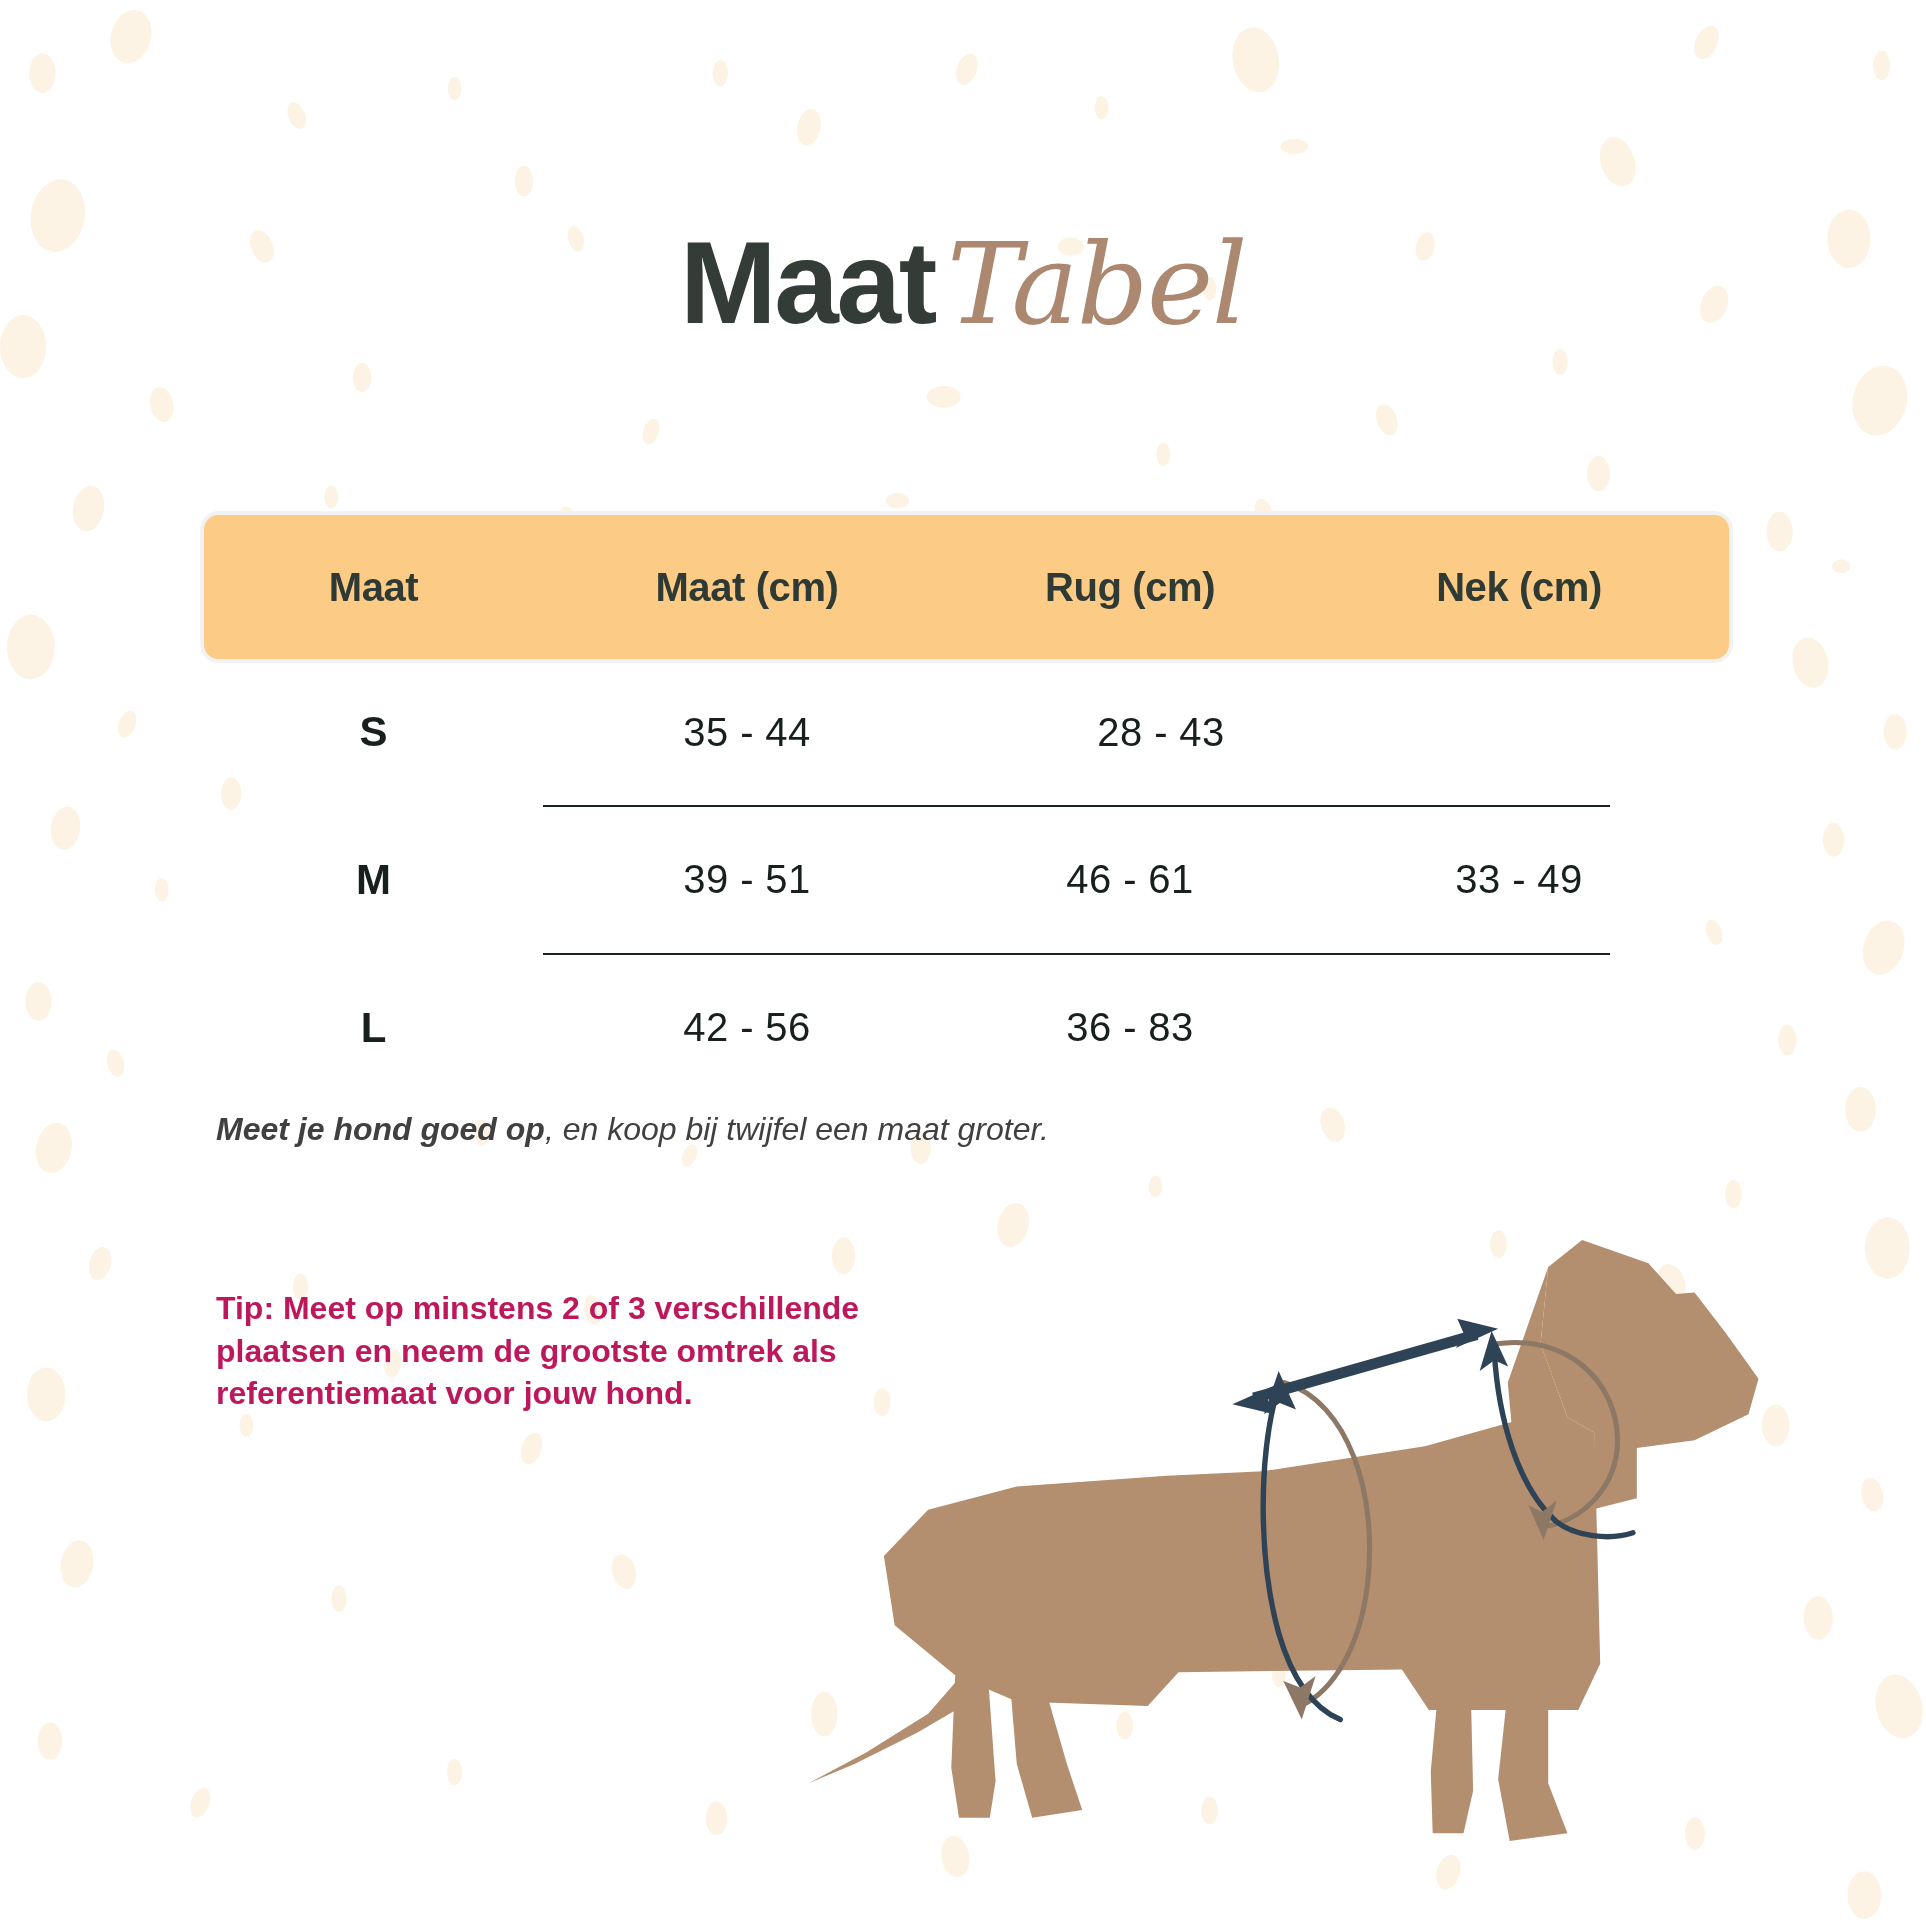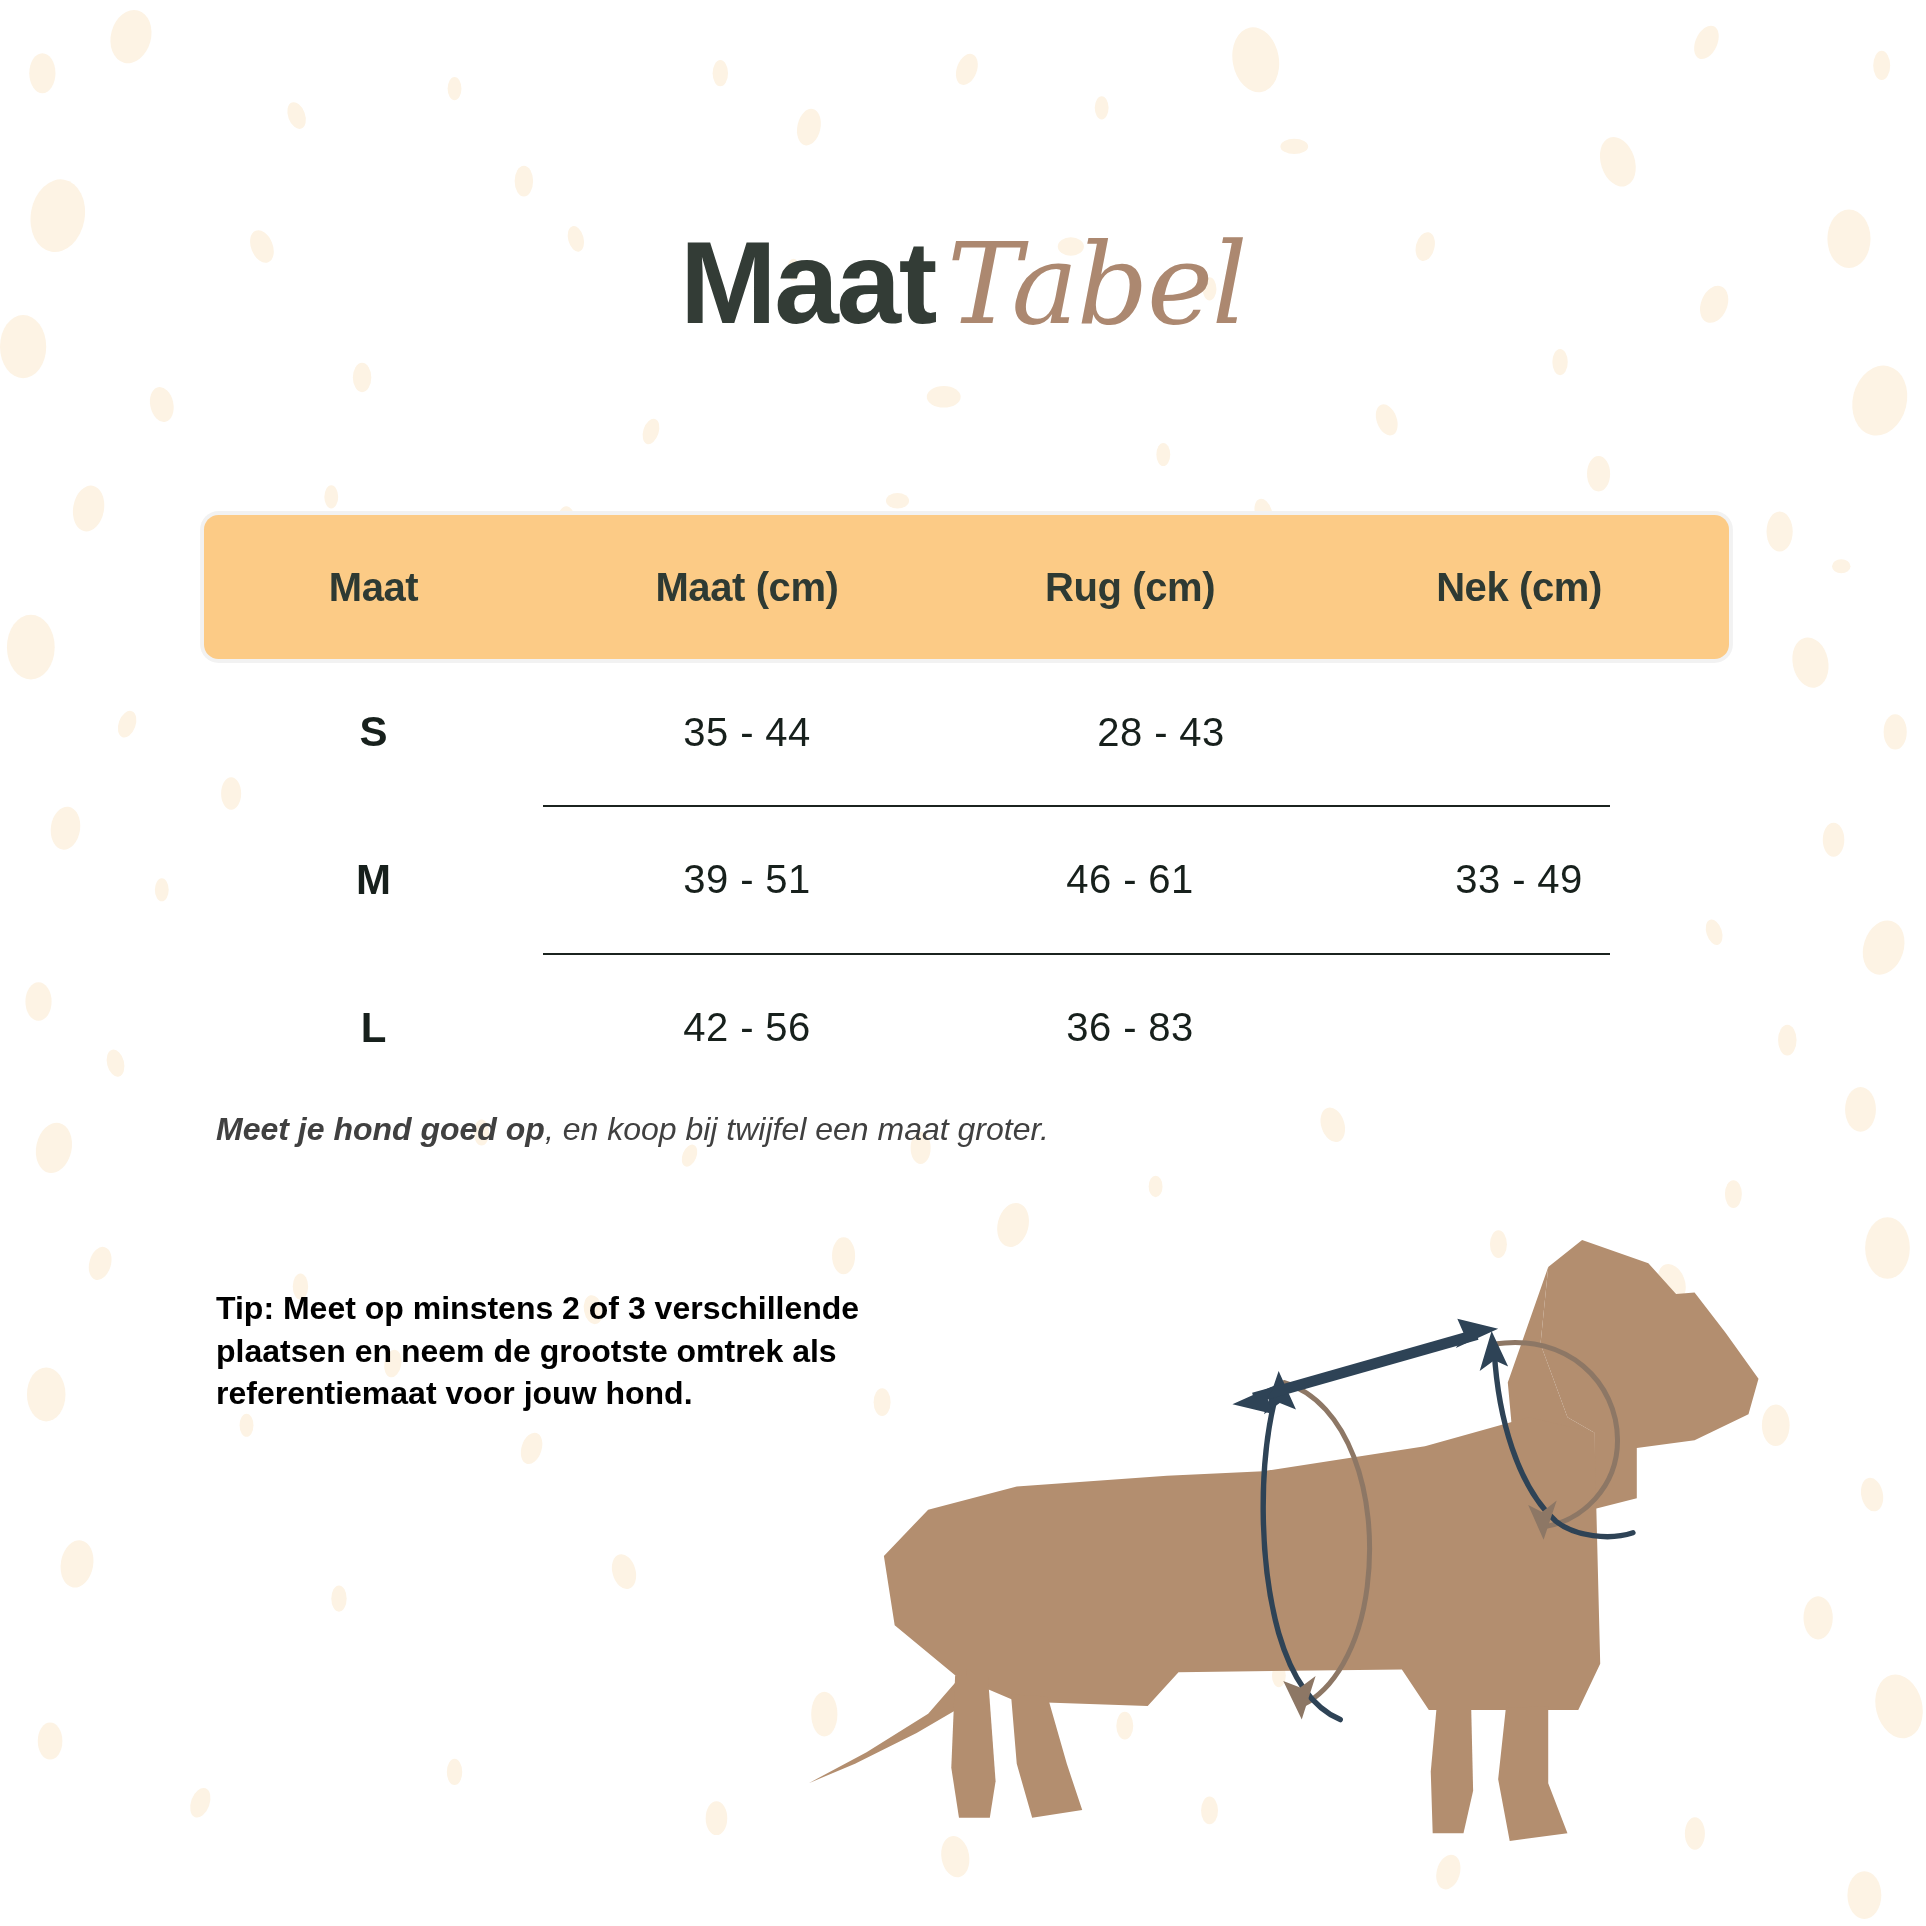--- a/index.html
+++ b/index.html
@@ -135,21 +135,21 @@
 
   .note-tip {
     position: absolute;
     left: 216px;
     top: 1287px;
     width: 755px;
     font-family: "Liberation Sans", sans-serif;
     font-weight: bold;
     font-size: 32px;
     line-height: 1.33;
-    color: #000000;
+    color: #be185d;
   }
 
   
   .dog-art {
     position: absolute;
     left: 801px;
     top: 1217px;
     width: 1040px;
     height: 647px;
   }

